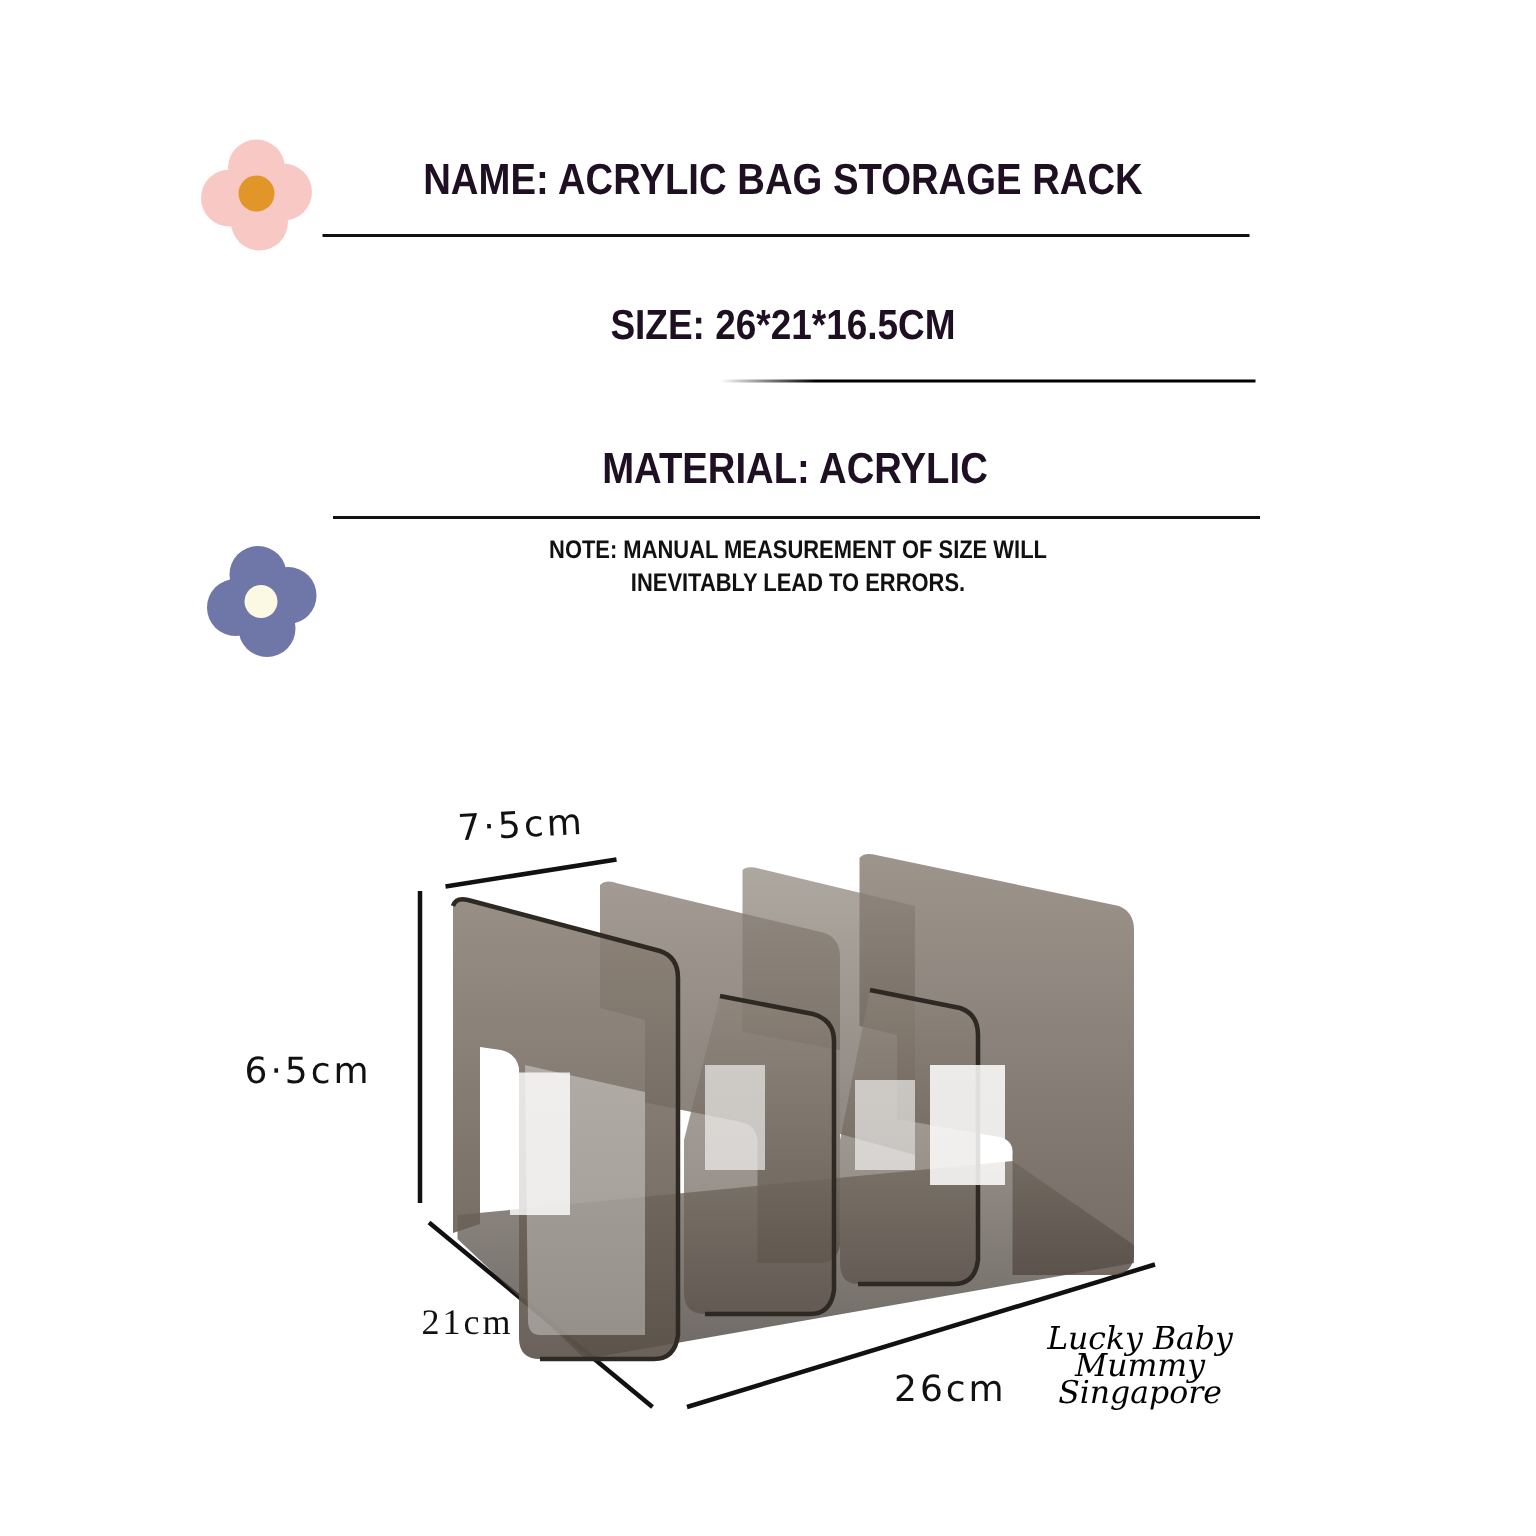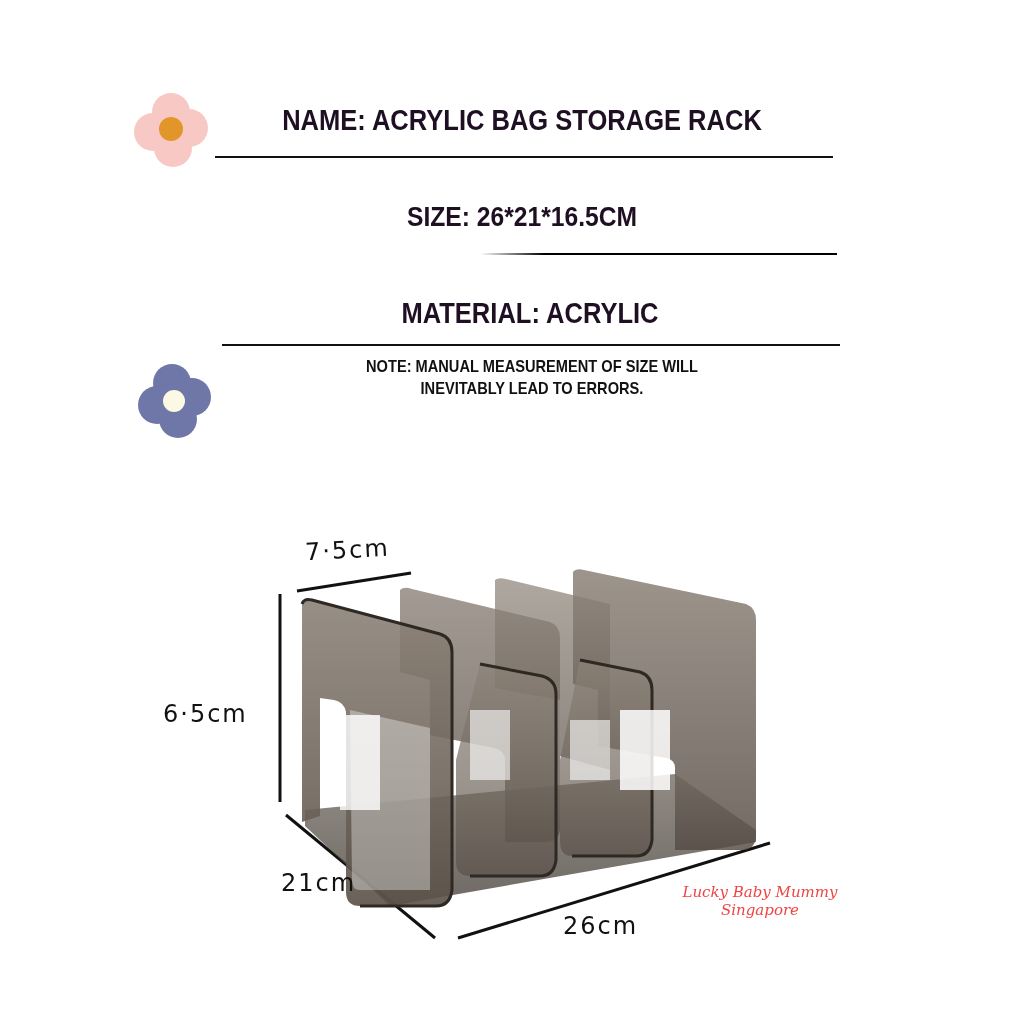--- a/index.html
+++ b/index.html
@@ -2,21 +2,21 @@
 <html><head>
 <meta charset="utf-8">
 <style>
   html, body { margin: 0; padding: 0; background: #ffffff; }
   body { width: 1024px; height: 1024px; position: relative; overflow: hidden; font-family: "Liberation Sans", sans-serif; }
   .abs { position: absolute; }
   .spec-text { position: absolute; left: 0; width: 1024px; text-align: center; color: #1e0f22; font-family: "Liberation Sans", sans-serif; font-weight: bold; transform: scaleX(0.88); transform-origin: center; }
   .rule { position: absolute; height: 2px; background: #111; }
   .note { position: absolute; left: 0; width: 1064px; text-align: center; color: #111; font-weight: bold; font-size: 17px; line-height: 22px; transform: scaleX(0.86); transform-origin: center; }
   .hand { position: absolute; font-family: "DejaVu Sans", sans-serif; font-size: 24px; color: #111; letter-spacing: 2px; }
-  .watermark { position: absolute; font-family: "DejaVu Serif", serif; font-style: italic; color: #ef4444; font-size: 15px; text-align: center; line-height: 18px; }
+  .watermark { position: absolute; font-family: "DejaVu Serif", serif; font-style: italic; color: #000000; font-size: 21px; text-align: center; line-height: 18px; }
 </style>
 </head>
 <body>
 
 <svg class="abs" style="left:133px;top:92px" width="76" height="76" viewBox="0 0 76 76">
   <g fill="#f8c9c4">
     <circle cx="38" cy="20" r="19"></circle>
     <circle cx="56" cy="36" r="19"></circle>
     <circle cx="40" cy="56" r="19"></circle>
     <circle cx="20" cy="40" r="19"></circle>
@@ -86,19 +86,19 @@
   <path d="M300 100 L360 112 Q372 116 372 130 L372 280 Q370 296 356 296 L292 296" fill="none" stroke="#2f2923" stroke-width="3"></path>
 
   <rect x="340" y="150" width="50" height="80" fill="#ffffff" opacity="0.85"></rect>
   <rect x="190" y="150" width="40" height="70" fill="#ffffff" opacity="0.6"></rect>
   <rect x="290" y="160" width="40" height="60" fill="#ffffff" opacity="0.6"></rect>
   <rect x="60" y="155" width="40" height="95" fill="#ffffff" opacity="0.8"></rect>
 </svg>
 
 <div class="hand" style="left:305px;top:536px;transform:rotate(-3deg);">7·5cm</div>
 <div class="hand" style="left:163px;top:700px;">6·5cm</div>
-<div class="hand" style="left:281px;top:869px;">21cm</div>
-<div class="hand" style="left:563px;top:912px;">26cm</div>
+<div class="hand" style="left:281px;top:869px;font-family:Liberation Serif, serif;">21cm</div>
+<div class="hand" style="left:596px;top:912px;">26cm</div>
 
 <div class="watermark" style="left:670px;top:883px;width:180px;">
   <div>Lucky Baby Mummy</div>
   <div>Singapore</div>
 </div>
 
 </body></html>

